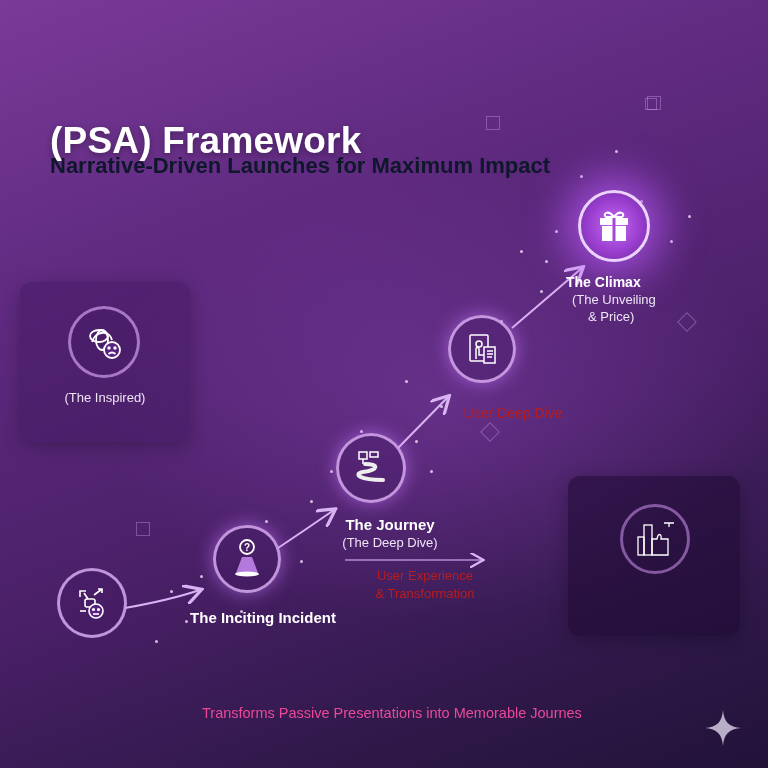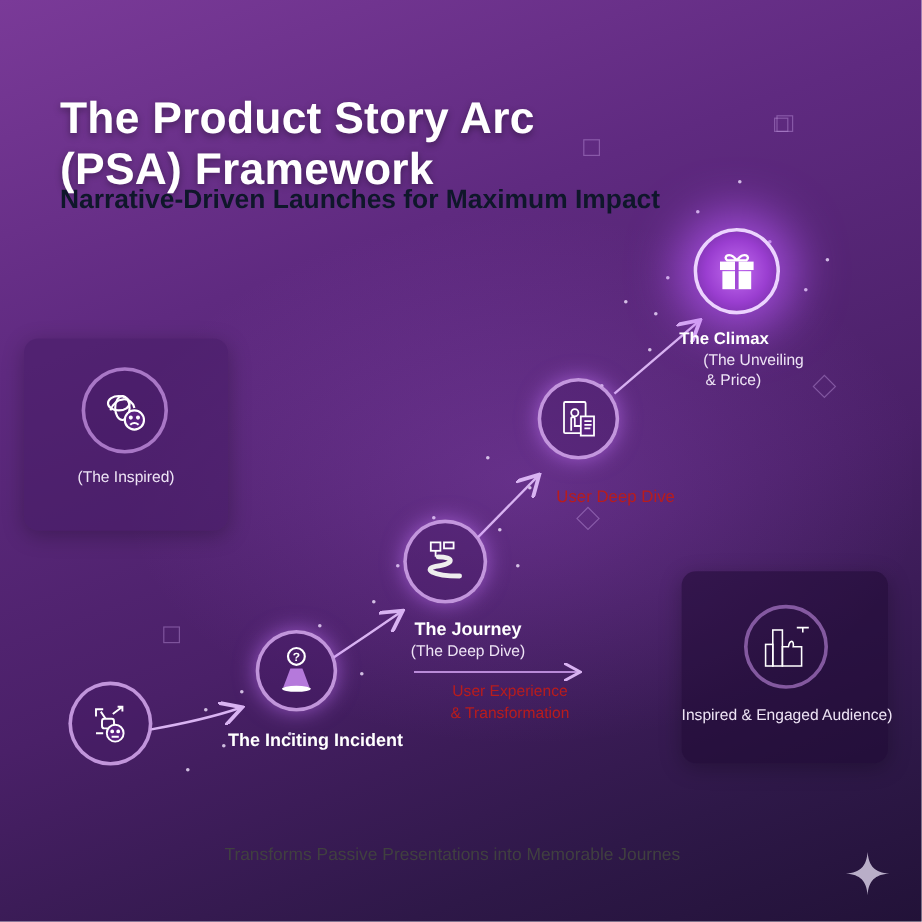--- a/index.html
+++ b/index.html
@@ -39,21 +39,21 @@
   .circle.glow { box-shadow: 0 0 18px rgba(200,120,255,0.6); }
   .circle.climax {
     border-color:#ecd3ff;
     background: radial-gradient(circle, #c26cf0 0%, #9a3ed0 55%, #6b2a99 100%);
     box-shadow: 0 0 40px 14px rgba(190,90,255,0.7);
   }
   .lbl { position:absolute; text-align:center; white-space:nowrap; }
   .lbl .h { font-weight:bold; font-size:15px; }
   .lbl .s { font-size:13px; color:#eee4f5; margin-top:2px; }
   .small { position:absolute; font-size:13px; color:#b91c1c; text-align:center; white-space:nowrap; }
-  .footer { position:absolute; left:187px; top:705px; font-size:14.5px; color:#404040; }
+  .footer { position:absolute; left:202px; top:705px; font-size:14.5px; color:#ec4899; }
   .sparkle { position:absolute; left:703px; top:708px; width:40px; height:40px; }
   svg.arrows { position:absolute; left:0; top:0; }
   .dot { position:absolute; width:3px; height:3px; border-radius:50%; background:#f3e6ff; opacity:0.8; }
   .sq { position:absolute; width:12px; height:12px; border:1px solid rgba(200,160,230,0.4); }
 </style>
 </head>
 <body>
 
 <div class="glow-streak"></div>
 
@@ -84,21 +84,21 @@
     <span class="dot" style="left:360px;top:430px"></span>
   <span class="sq" style="left:486px;top:116px"></span>
     <span class="sq" style="left:647px;top:96px"></span>
   <span class="sq" style="left:645px;top:98px;width:10px;height:10px"></span>
     <span class="sq" style="left:136px;top:522px"></span>
   <span class="sq" style="left:680px;top:315px;transform:rotate(45deg)"></span>
     <span class="sq" style="left:483px;top:425px;transform:rotate(45deg)"></span>
 </div>
 
 <h1 class="title">
-  <span>The Product Story Arc</span><br><span>(PSA) Framework</span>
+  <br><span>(PSA) Framework</span>
 </h1>
 <div class="subtitle">Narrative-Driven Launches for Maximum Impact</div>
 
 <svg class="arrows" width="768" height="768">
   <defs>
     <marker id="ah" markerWidth="10" markerHeight="10" refX="8" refY="5" orient="auto">
       <path d="M0,0 L9,5 L0,10" fill="none" stroke="#d9b3f2" stroke-width="1.6"></path>
     </marker>
   </defs>
   <path d="M125,608 Q170,600 200,590" stroke="#d9b3f2" stroke-width="2" fill="none" marker-end="url(#ah)"></path>
@@ -182,35 +182,34 @@
 <div class="circle climax" style="left:578px;top:190px;width:72px;height:72px">
   <svg width="40" height="40" viewBox="0 0 40 40">
     <path d="M20 11 C14 3,8 8,12 11 Z M20 11 C26 3,32 8,28 11 Z" fill="none" stroke="#fff" stroke-width="2"></path>
     <rect x="6" y="12" width="28" height="7" fill="#fff"></rect>
     <rect x="8" y="20" width="24" height="15" fill="#fff"></rect>
     <rect x="18.5" y="12" width="3" height="23" fill="#a24ad6"></rect>
   </svg>
 </div>
 <div class="lbl" style="left:566px;width:90px;top:274px;text-align:left">
   <div class="h" style="font-size:14px">The Climax</div>
-  <div class="s" style="margin-left:20px">(The Unveiling</div>
+  <div class="s" style="margin-left:6px">(The Unveiling</div>
   <div class="s" style="margin-left:22px">&amp; Price)</div>
 </div>
 
 <div class="card right">
   <div class="circle" style="left:52px;top:28px;width:70px;height:70px;border-color:rgba(170,120,200,0.7);background:transparent">
     <svg width="46" height="40" viewBox="0 0 46 40" fill="none" stroke="#fff" stroke-width="1.3">
       <rect x="6" y="18" width="6" height="18"></rect>
         <rect x="12" y="6" width="8" height="30"></rect>
       <path d="M20 36 L20 20 L25 20 C26 14,30 14,29 20 L36 20 L36 36 Z"></path>
       <path d="M32 4 L42 4 M37 4 L37 8"></path>
     </svg>
   </div>
   <div class="lbl" style="left:0;width:172px;top:110px">
-    <div class="s">Inspired &amp; Engaged Audience)</div>
   </div>
 </div>
 
 <div class="footer">Transforms Passive Presentations into Memorable Journes</div>
 
 <svg class="sparkle" viewBox="0 0 40 40">
   <path d="M20 2 C21 14,26 19,38 20 C26 21,21 26,20 38 C19 26,14 21,2 20 C14 19,19 14,20 2 Z" fill="#b9aec8"></path>
 </svg>
 
 </body></html>

